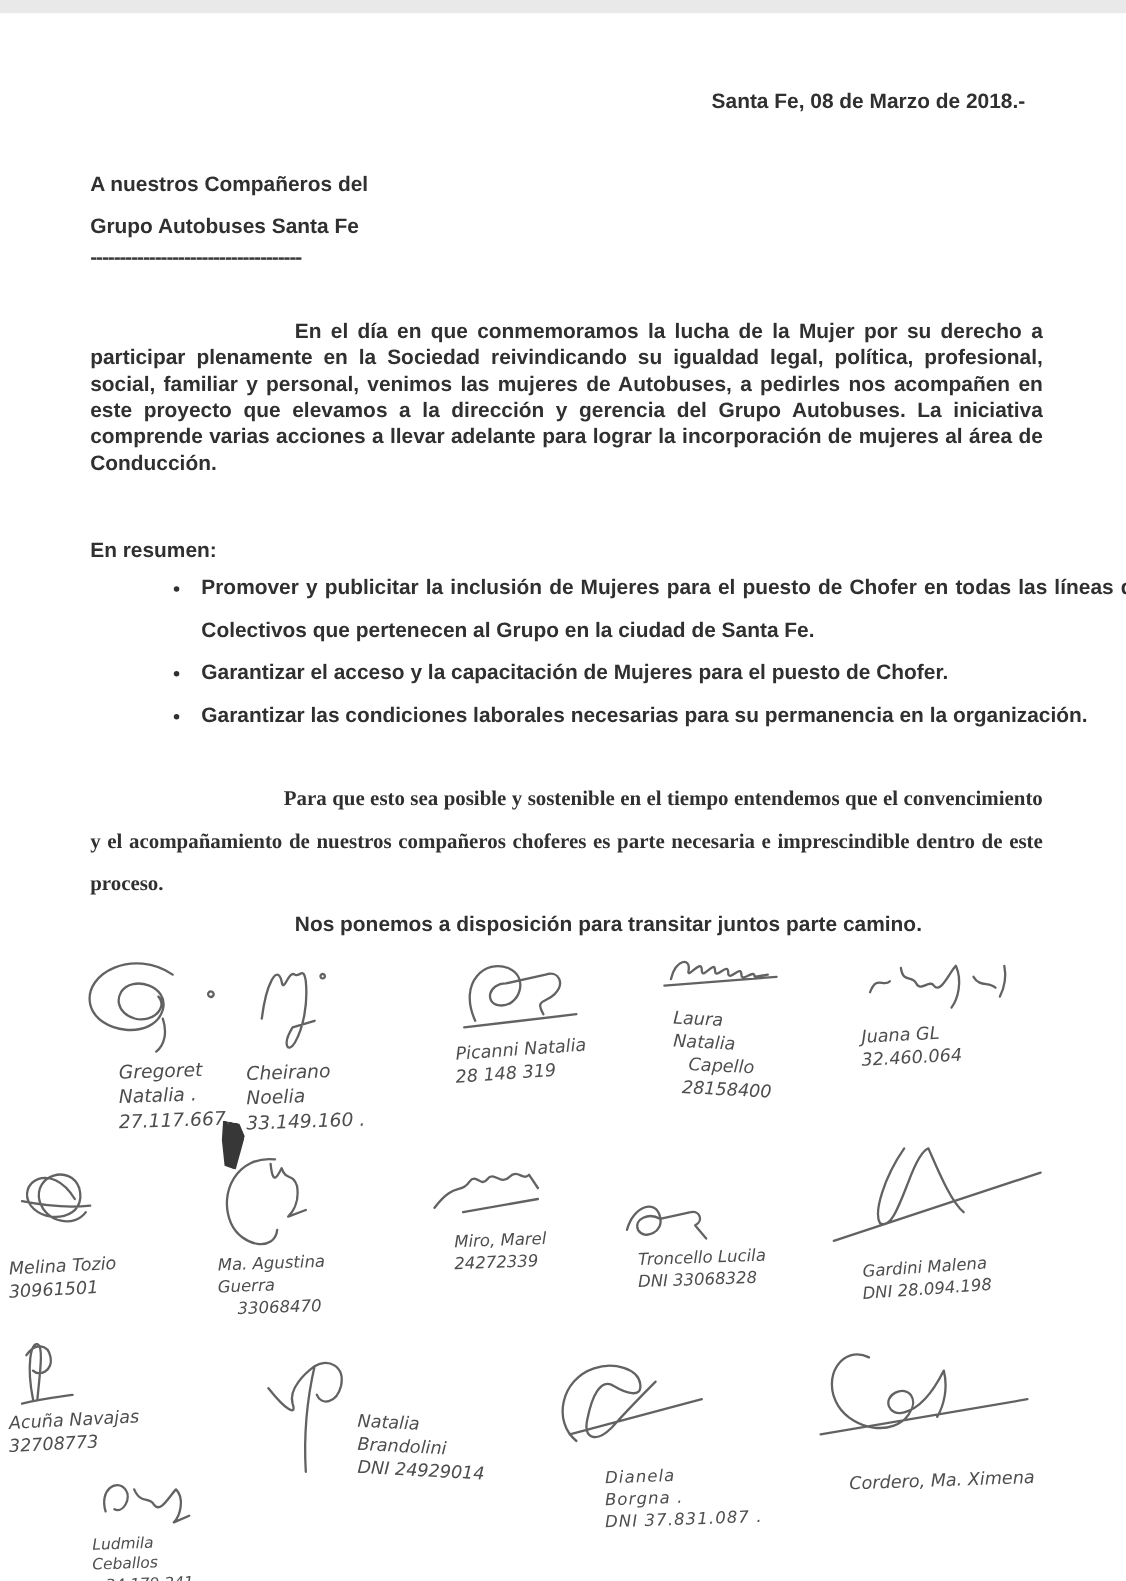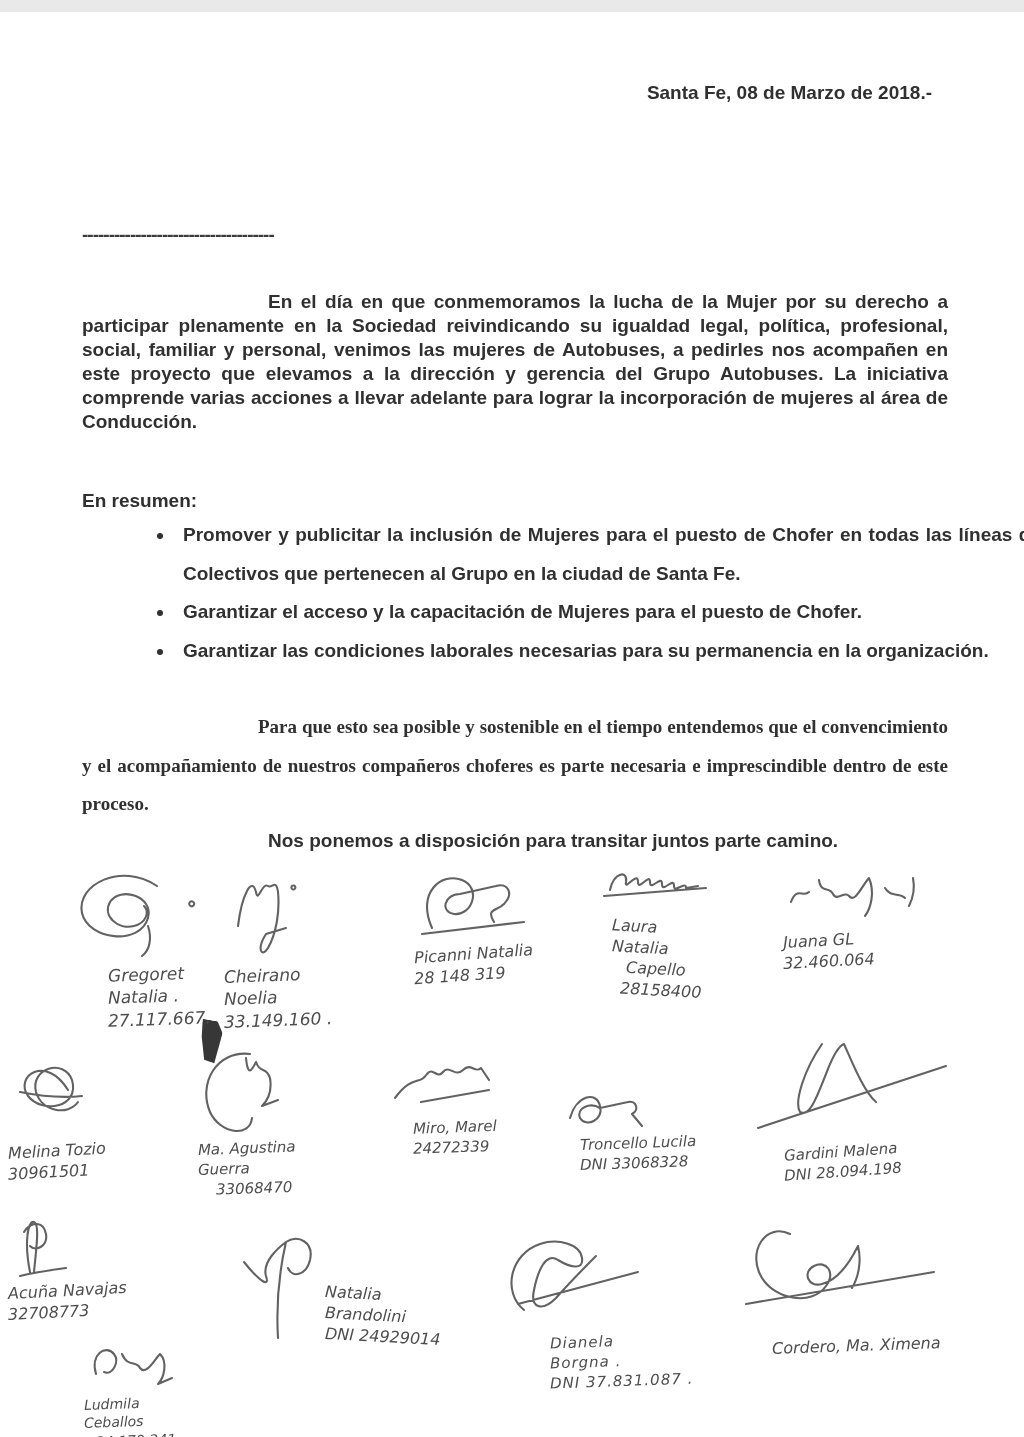--- a/index.html
+++ b/index.html
@@ -52,20 +52,22 @@
   }
 </style>
 </head>
 <body>
 
 <div class="page">
 
   <div class="typed date">Santa Fe, 08 de Marzo de 2018.-</div>
 
   <div class="typed recipient">
+    <div>A nuestros Compañeros del</div>
+    <div>Grupo Autobuses Santa Fe</div>
   </div>
 
   <div class="typed separator">------------------------------------</div>
 
   <div class="typed para1">En el día en que conmemoramos la lucha de la Mujer por su derecho a participar plenamente en la Sociedad reivindicando su igualdad legal, política, profesional, social, familiar y personal, venimos las mujeres de Autobuses, a pedirles nos acompañen en este proyecto que elevamos a la dirección y gerencia del Grupo Autobuses. La iniciativa comprende varias acciones a llevar adelante para lograr la incorporación de mujeres al área de Conducción.</div>
 
   <div class="typed enresumen">En resumen:</div>
 
   <ul class="typed bullets">
     <li>Promover y publicitar la inclusión de Mujeres para el puesto de Chofer en todas las líneas de Colectivos que pertenecen al Grupo en la ciudad de Santa Fe.</li>

